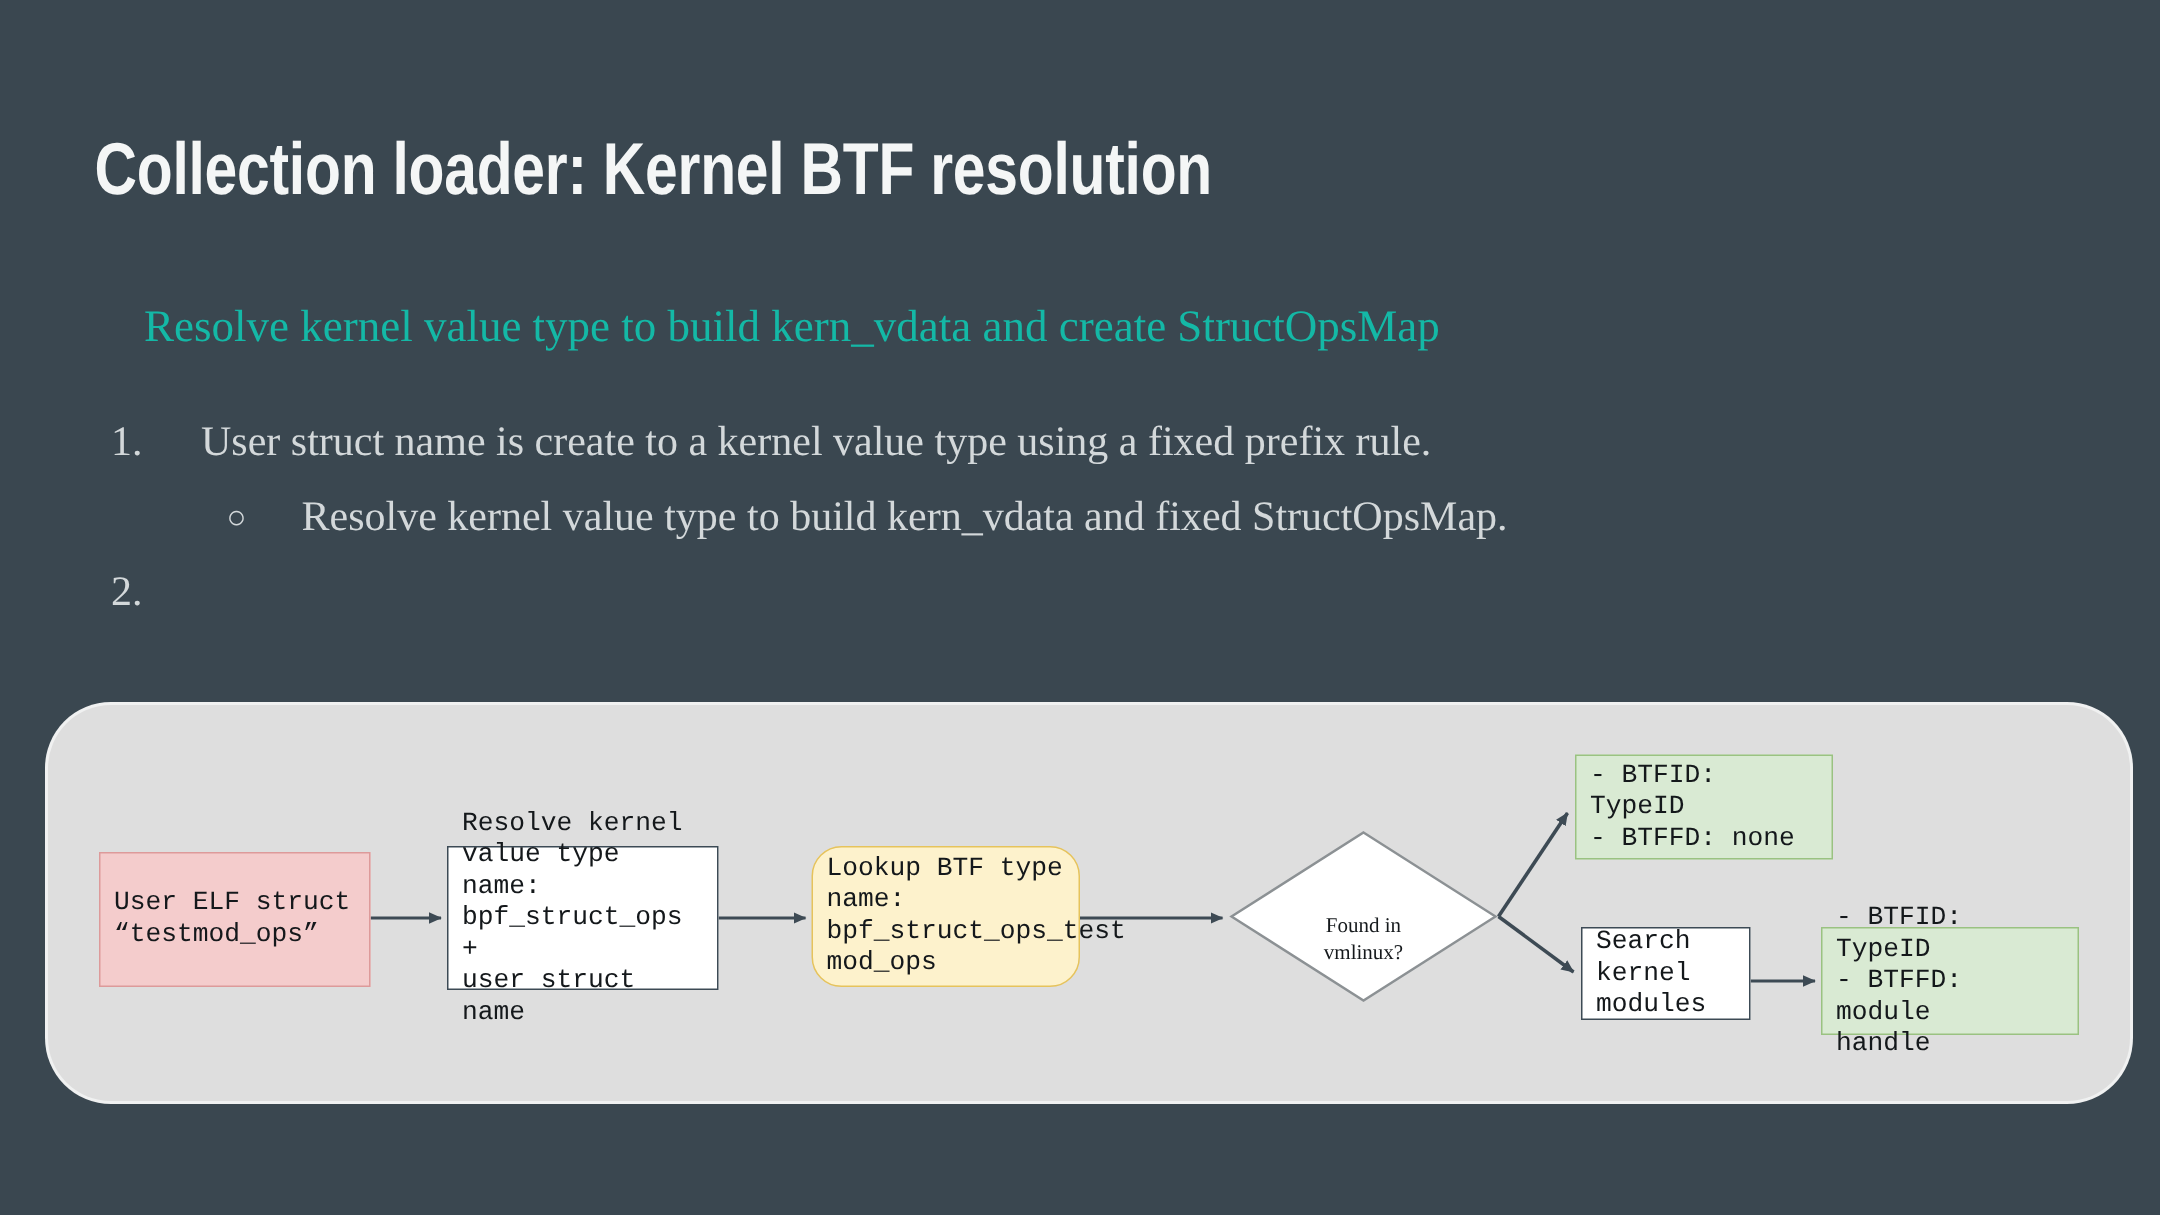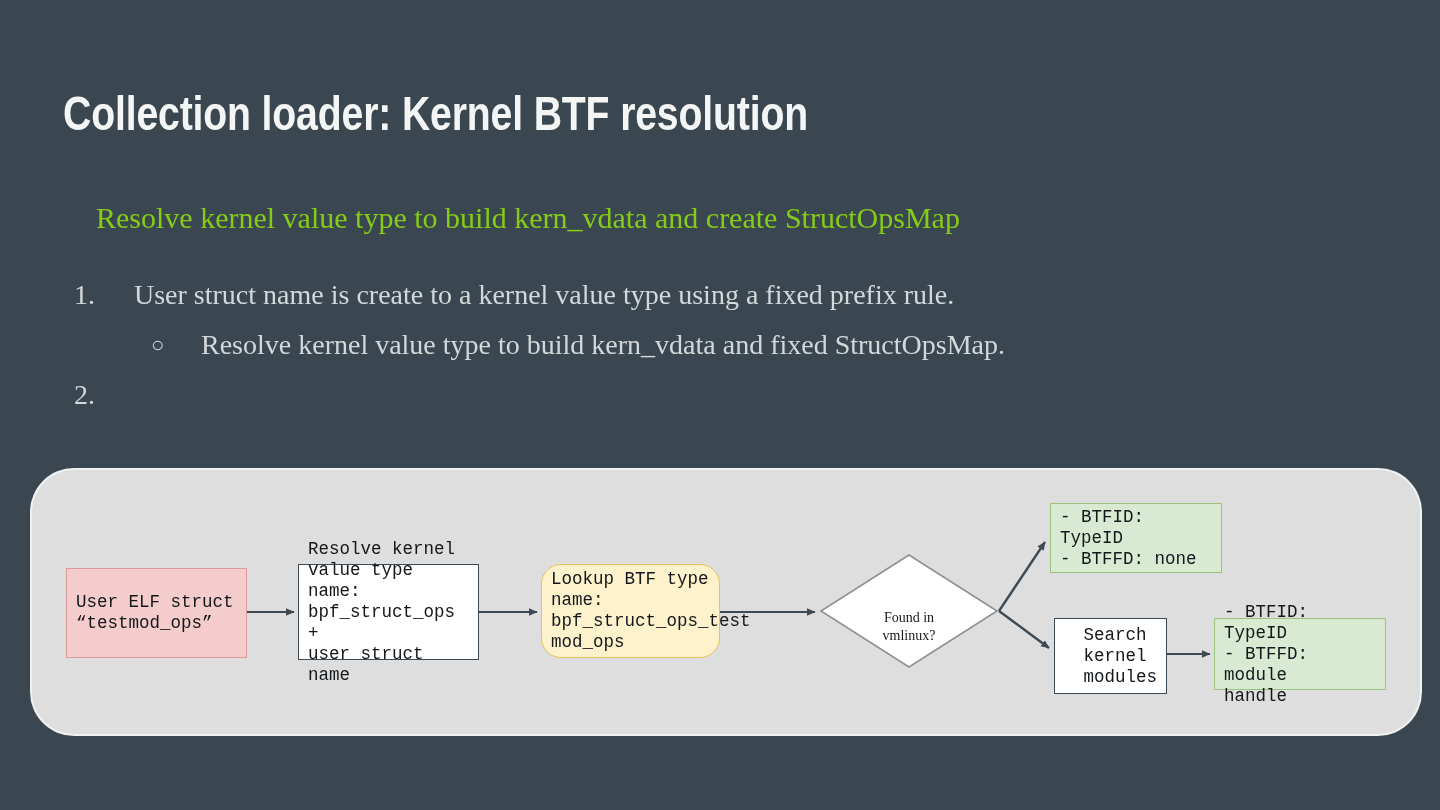--- a/index.html
+++ b/index.html
@@ -33,21 +33,21 @@
     transform: scaleX(0.80);
     transform-origin: left top;
     white-space: nowrap;
   }
 
   
   .subtitle {
     position: absolute;
     left: 96px;
     top: 197px;
-    color: #84cc16;
+    color: #14b8a6;
     font-size: 30px;
     line-height: 42px;
     white-space: nowrap;
   }
 
   
   .list {
     position: absolute;
     left: 74px;
     top: 270px;
@@ -123,21 +123,21 @@
   }
   .node.green {
     background: #d9ead3;
     border: 1.5px solid #9ac281;
   }
 
   
   #node-user-elf      { left: 34px;   top: 98px;  width: 181px; height: 90px; }
   #node-resolve       { left: 266px;  top: 94px;  width: 181px; height: 96px; }
   #node-lookup        { left: 509px;  top: 94px;  width: 179px; height: 94px; border-radius: 20px; }
-  #node-search        { left: 1022px; top: 148px; width: 113px; height: 76px; justify-content: flex-end; }
+  #node-search        { left: 1022px; top: 148px; width: 113px; height: 62px; }
   #node-green-top     { left: 1018px; top: 33px;  width: 172px; height: 70px; }
   #node-green-bottom  { left: 1182px; top: 148px; width: 172px; height: 72px; }
 
   
   .diamond-wrap {
     position: absolute;
     left: 787px;
     top: 83px;
     width: 180px;
     height: 116px;

